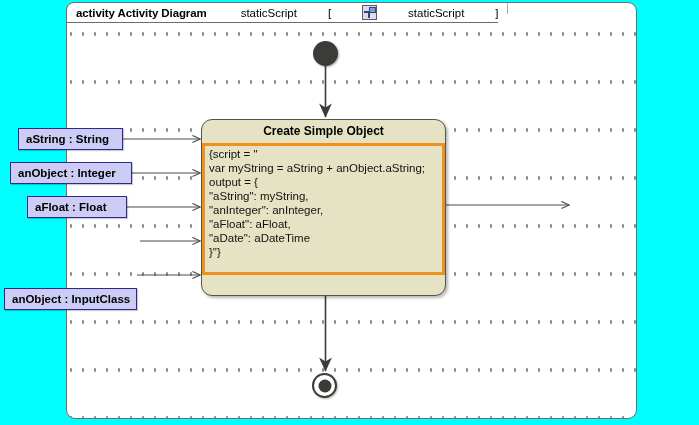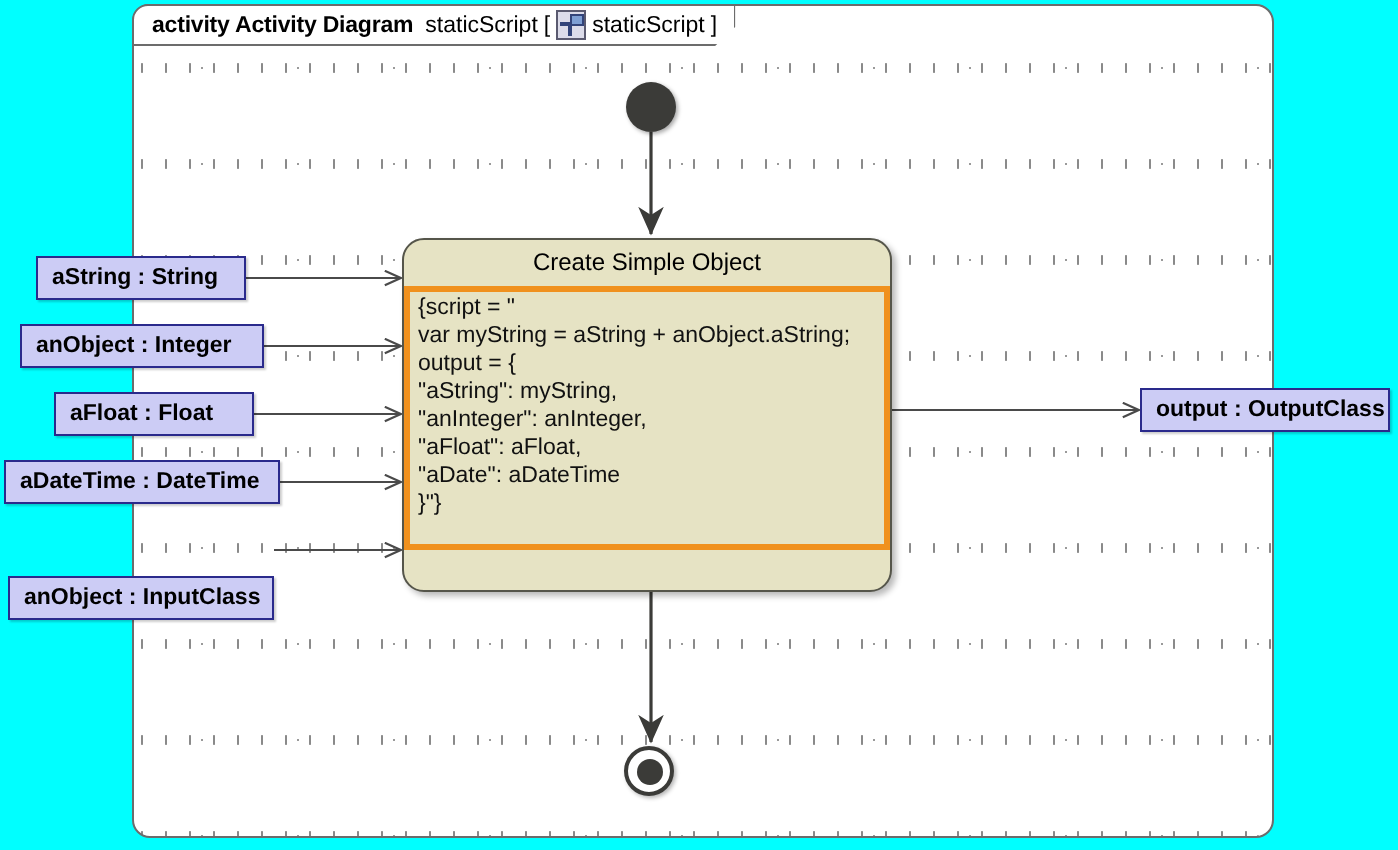--- a/index.html
+++ b/index.html
@@ -39,20 +39,21 @@
     border:1px solid #6c6c6c;
     border-top-left-radius:8px;
     box-sizing:border-box;
     display:flex;align-items:center;
     padding:0 8px 0 9px;
     white-space:nowrap;
     font-size:11.5px;
     color:#000;
     clip-path:polygon(0 0, 100% 0, 100% 55%, calc(100% - 10px) 100%, 0 100%);
     z-index:6;
+    gap:28px;
   }
   .tab .kw{font-weight:bold;letter-spacing:-0.1px;}
   .tab .nm{font-weight:normal;margin-left:6px;}
   .tab .brk{font-weight:normal;margin-left:3px;}
   .tab-icon{
     display:inline-block;width:13px;height:13px;margin:0 3px 0 3px;
     border:1px solid #5a5a70;background:#dcdcea;position:relative;vertical-align:middle;
     flex:0 0 auto;
   }
   .tab-icon::before{
@@ -93,21 +94,21 @@
     border:1.5px solid #55554a;
     border-radius:11px;
     box-sizing:border-box;
     box-shadow:2px 2px 3px rgba(0,0,0,.28);
     overflow:hidden;
   }
   .action-head{
     padding-top:3px;text-align:center;line-height:1.28;
   }
   .stereo{font-size:11.5px;color:#2a2ab4;}
-  .act-title{font-size:12px;font-weight:normal;color:#000;margin-top:1px;}
+  .act-title{font-size:12px;font-weight:bold;color:#000;margin-top:1px;}
   .action-body{
     margin:4px 0 0 0;padding:2px 3px 3px 4px;
     border:3px solid #f0911e;
     border-left-width:3px;border-right-width:3px;
     background:#e6e3c4;
     font-size:11.5px;color:#111;line-height:1.215;
     white-space:pre;
     height:132px;box-sizing:border-box;
   }
 
@@ -185,24 +186,18 @@
 
   <div class="pin" style="left:18px;top:128px;width:105px;">
     <span>aString : String</span>
   </div>
   <div class="pin" style="left:10px;top:162px;width:122px;">
     <span>anObject : Integer</span>
   </div>
   <div class="pin" style="left:27px;top:196px;width:100px;">
     <span>aFloat : Float</span>
   </div>
-  <div class="pin" style="left:2px;top:230px;width:138px;">
-    <span>aDateTime : DateTime</span>
-  </div>
   <div class="pin" style="left:4px;top:264px;width:133px;margin-top:24px;">
     <span>anObject : InputClass</span>
   </div>
 
-  <div class="pin" style="left:570px;top:194px;width:125px;">
-    <span>output : OutputClass</span>
-  </div>
 
 </div>
 
 </body></html>

